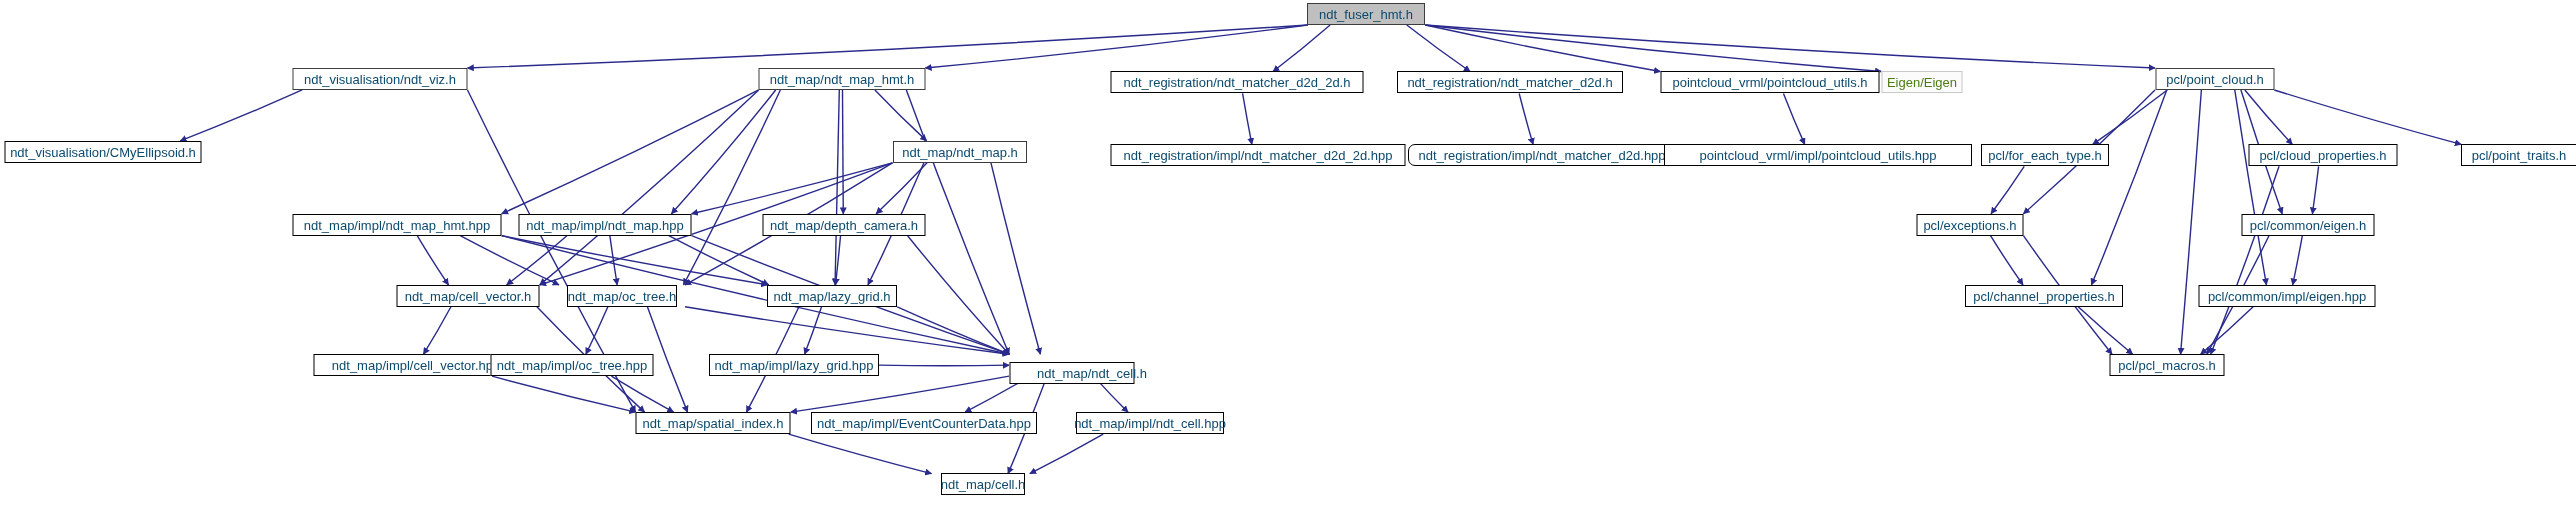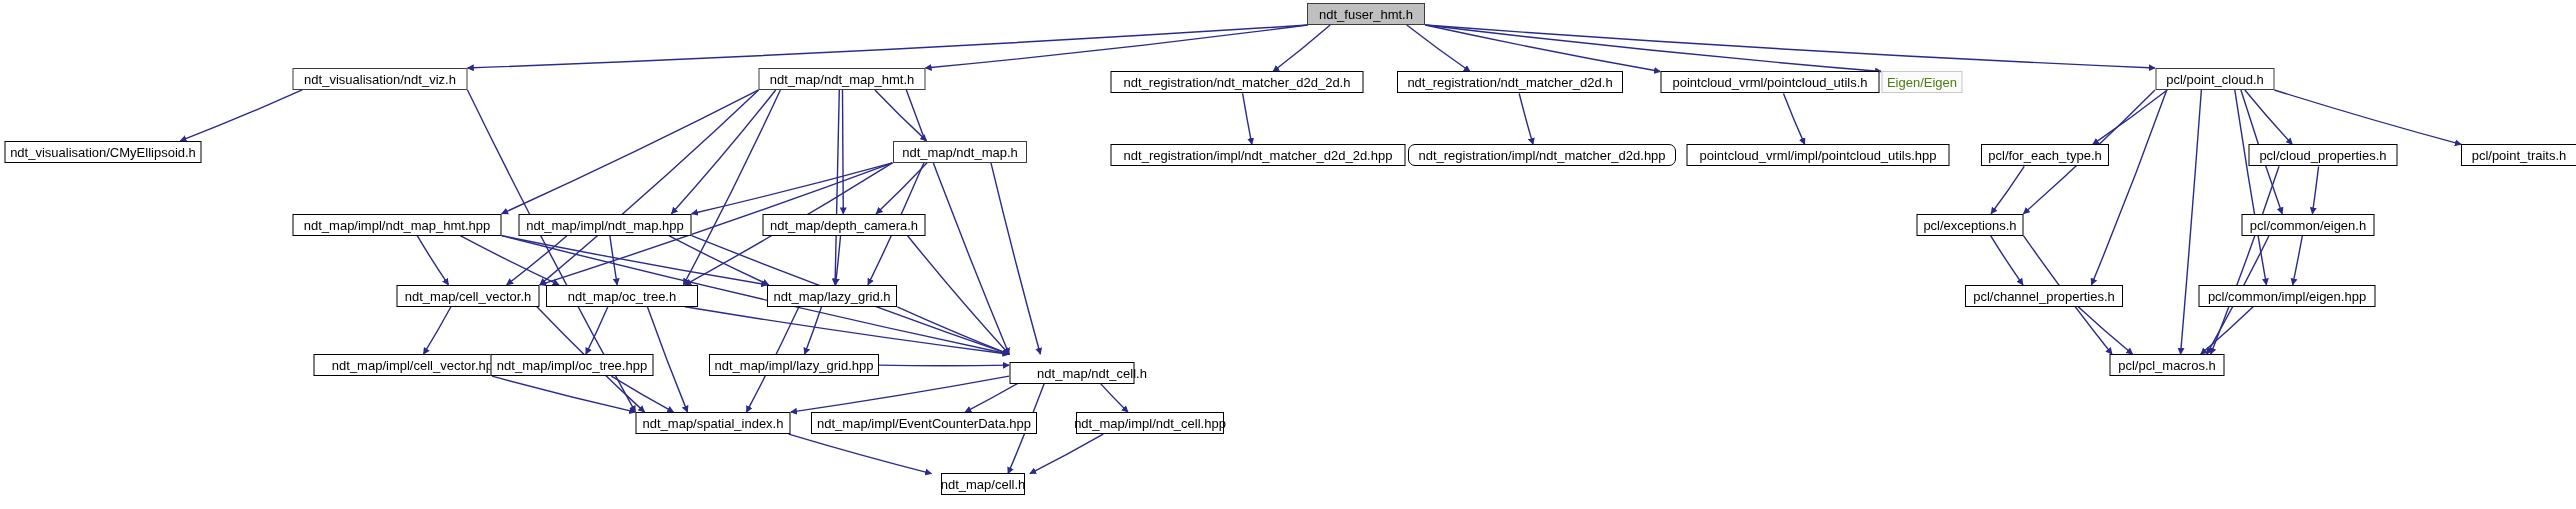--- a/index.html
+++ b/index.html
@@ -1,21 +1,21 @@
 <!DOCTYPE html>
 <html style="font-size:14px"><head>
 <meta charset="utf-8">
 <style>
   html,body{margin:0;padding:0;background:#ffffff;}
   #canvas{position:relative;width:2576px;height:510px;background:#ffffff;
           font-family:"Liberation Sans","DejaVu Sans",sans-serif;overflow:hidden;}
   #edges{position:absolute;left:0;top:0;width:2576px;height:510px;}
   .node{position:absolute;box-sizing:border-box;display:flex;align-items:center;
         justify-content:center;background:#ffffff;border:0.9px solid #000000;
-        color:#000000;font-size:13px;line-height:1;white-space:nowrap;height:22px;
+        color:#0c4a6e;font-size:13px;line-height:1;white-space:nowrap;height:22px;
         transform:translate(-50%,-50%);}
   .node.thick{border:1.8px solid #3d3d3d;}
   .node.root{background:#bfbfbf;border:1.8px solid #3d3d3d;}
   .node.ext{background:#fbfbfb;border:0.9px solid #c8c8c8;color:#4d7c0f;}
 </style>
 </head>
 <body>
 
 <div id="canvas">
   <svg id="edges" viewBox="0 0 2937 581" preserveAspectRatio="none">
@@ -125,21 +125,21 @@
       </div>
       <div class="node thick" style="left: 960px; top: 152px; width: 134px;">
         <span>ndt_map/ndt_map.h</span>
       </div>
       <div class="node " style="left: 1258px; top: 155px; width: 295px;">
         <span>ndt_registration/impl/ndt_matcher_d2d_2d.hpp</span>
       </div>
       <div class="node " style="left: 1542px; top: 155px; width: 268px; border-radius: 7px;">
         <span>ndt_registration/impl/ndt_matcher_d2d.hpp</span>
       </div>
-      <div class="node " style="left: 1818px; top: 155px; width: 263px;">
+      <div class="node " style="left: 1818px; top: 155px; width: 308px;">
         <span>pointcloud_vrml/impl/pointcloud_utils.hpp</span>
       </div>
       <div class="node " style="left: 2045px; top: 155px; width: 128px;">
         <span>pcl/for_each_type.h</span>
       </div>
       <div class="node " style="left: 2323px; top: 155px; width: 149px;">
         <span>pcl/cloud_properties.h</span>
       </div>
       <div class="node " style="left: 2519px; top: 155px; width: 116px;">
         <span>pcl/point_traits.h</span>
@@ -155,21 +155,21 @@
       </div>
       <div class="node " style="left: 1970px; top: 225px; width: 107px;">
         <span>pcl/exceptions.h</span>
       </div>
       <div class="node " style="left: 2308px; top: 225px; width: 133px;">
         <span>pcl/common/eigen.h</span>
       </div>
       <div class="node " style="left: 468px; top: 296px; width: 143px;">
         <span>ndt_map/cell_vector.h</span>
       </div>
-      <div class="node " style="left: 622px; top: 296px; width: 152px;">
+      <div class="node " style="left: 622px; top: 296px; width: 110px;">
         <span>ndt_map/oc_tree.h</span>
       </div>
       <div class="node " style="left: 832px; top: 296px; width: 130px;">
         <span>ndt_map/lazy_grid.h</span>
       </div>
       <div class="node " style="left: 2044px; top: 296px; width: 158px;">
         <span>pcl/channel_properties.h</span>
       </div>
       <div class="node " style="left: 2287px; top: 296px; width: 177px;">
         <span>pcl/common/impl/eigen.hpp</span>

